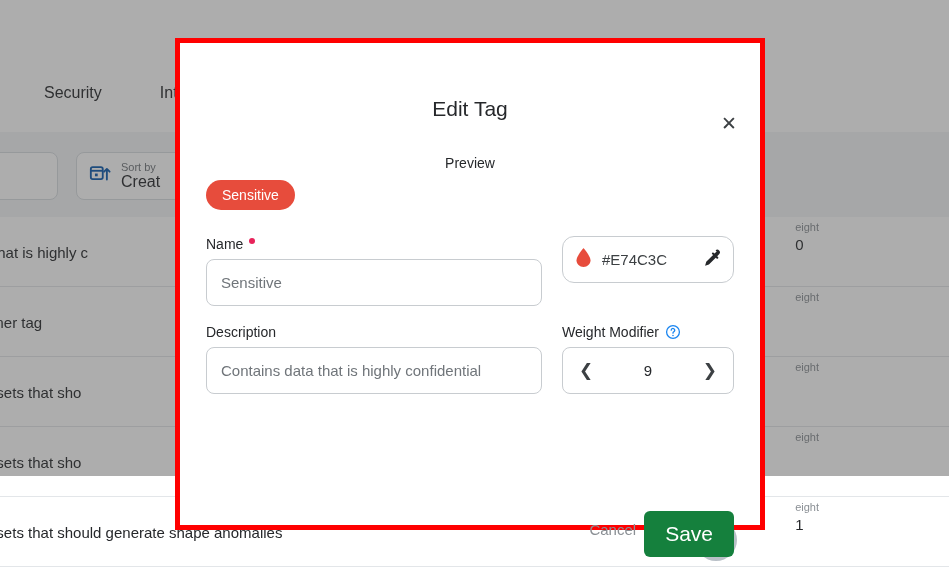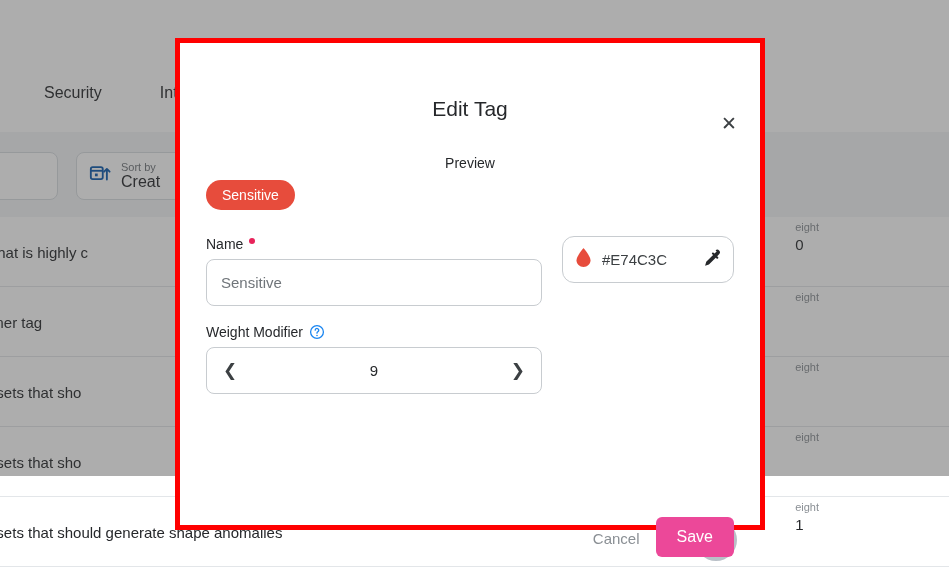--- a/index.html
+++ b/index.html
@@ -143,30 +143,30 @@
     width: 100%; height: 47px;
     border: 1px solid #c8ccd0; border-radius: 8px; background: #fff;
     display: flex; align-items: center; justify-content: space-between;
     padding: 0 16px;
   }
   .step-arrow { color: #3c4043; font-size: 17px; cursor: pointer; line-height: 1; }
   .step-value { font-size: 15px; color: #26282b; }
 
   .modal-footer {
     position: absolute; right: 26px; bottom: 22px;
-    display: flex; align-items: flex-end; gap: 8px;
+    display: flex; align-items: flex-start; gap: 0;
   }
   .btn-cancel {
     background: none; border: none; color: #8a8f94;
     font-size: 15px; cursor: pointer; padding: 10px 8px;
     font-family: "Liberation Sans", sans-serif;
   }
   .btn-save {
-    background: #ec4899; border: none; color: #fff;
-    font-size: 16px; cursor: pointer;
+    background: #15803d; border: none; color: #fff;
+    font-size: 21px; cursor: pointer;
     padding: 11px 21px; border-radius: 6px;
     font-family: "Liberation Sans", sans-serif;
   }
 </style>
 </head>
 <body>
 
 <div id="root">
 
   <div class="bg-layer">
@@ -291,20 +291,26 @@
               </span>
               <span class="color-hex">#E74C3C</span>
               <span class="eyedropper">
                 <svg width="20" height="20" viewBox="0 0 24 24" fill="none">
                   <path d="M17.5 2.8a3.2 3.2 0 014.5 4.5l-2.6 2.6 1 1a1.2 1.2 0 01-1.7 1.7l-1-1-8.2 8.2-4.6 1.4 1.4-4.6 8.2-8.2-1-1a1.2 1.2 0 011.7-1.7l1 1 2.6-2.6z" fill="#26282b"></path>
                 </svg>
               </span>
             </div>
           </div>
 
+          <div class="field">
+            <div class="field-label">
+              <span>Description</span>
+            </div>
+            <input class="text-input" type="text" placeholder="Contains data that is highly confidential" style="">
+          </div>
 
           <div class="field">
             <div class="field-label">
               <span>Weight Modifier</span>
               <span class="help-icon">
                 <svg width="16" height="16" viewBox="0 0 20 20" fill="none">
                   <circle cx="10" cy="10" r="8" stroke="#1a85f0" stroke-width="1.6"></circle>
                   <path d="M7.8 7.7a2.2 2.2 0 114.2 1c-.5.8-1.6 1.1-1.9 1.9-.1.3-.1.6-.1.9" stroke="#1a85f0" stroke-width="1.6" stroke-linecap="round"></path>
                   <circle cx="10" cy="14.3" r="1" fill="#1a85f0"></circle>
                 </svg>

